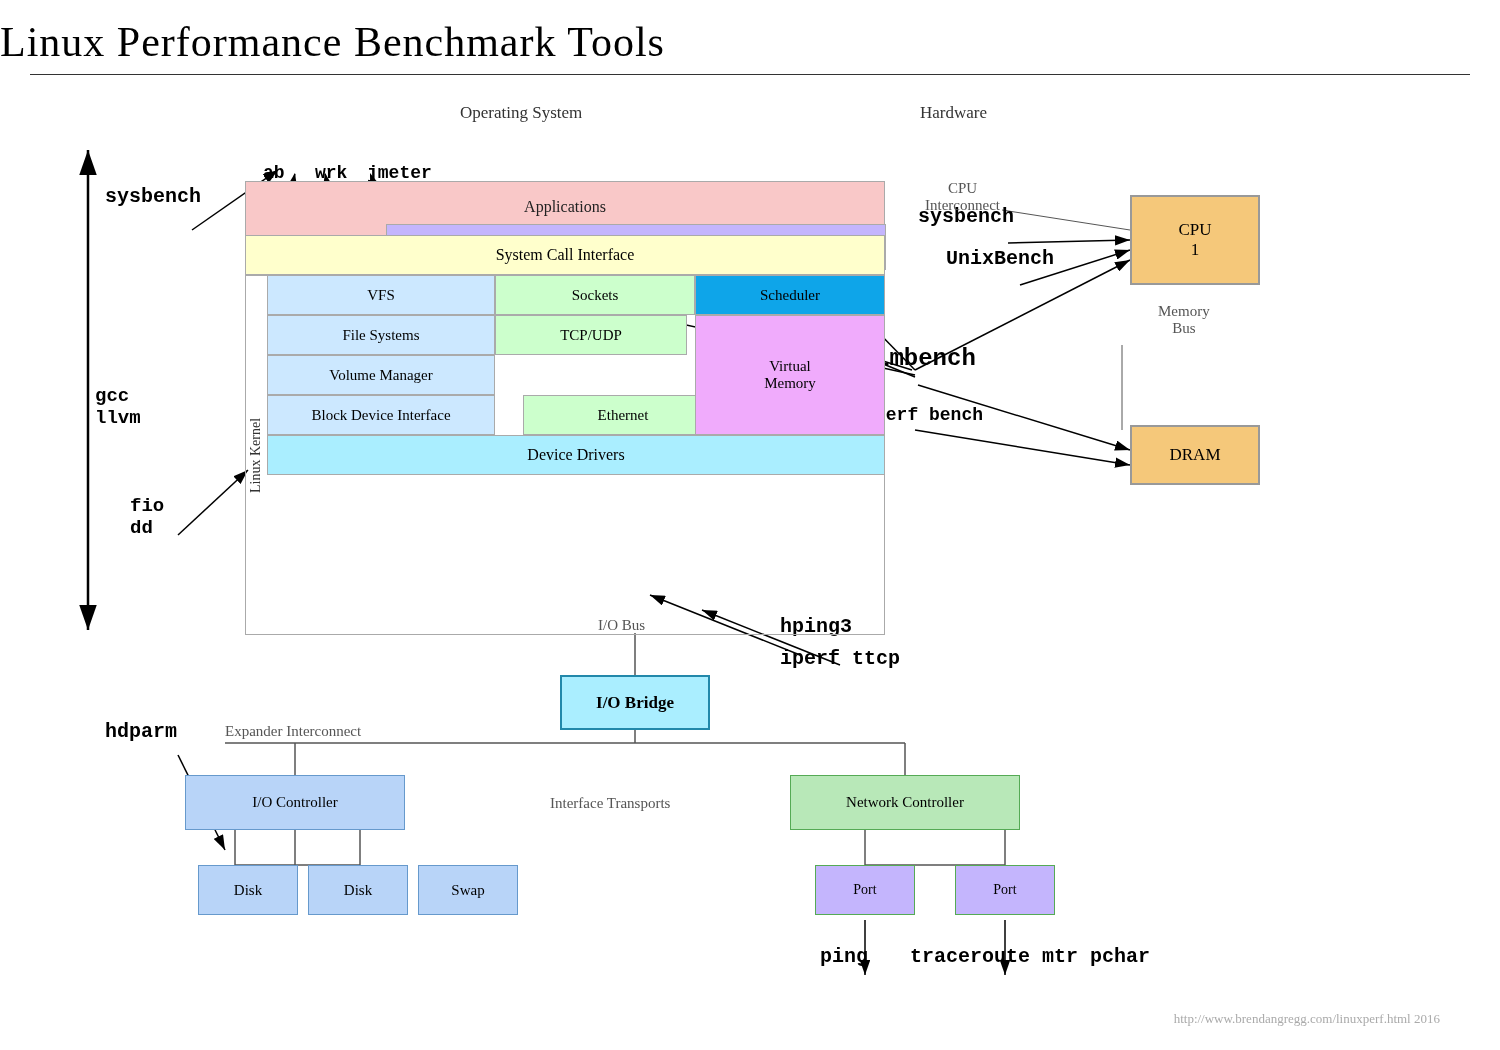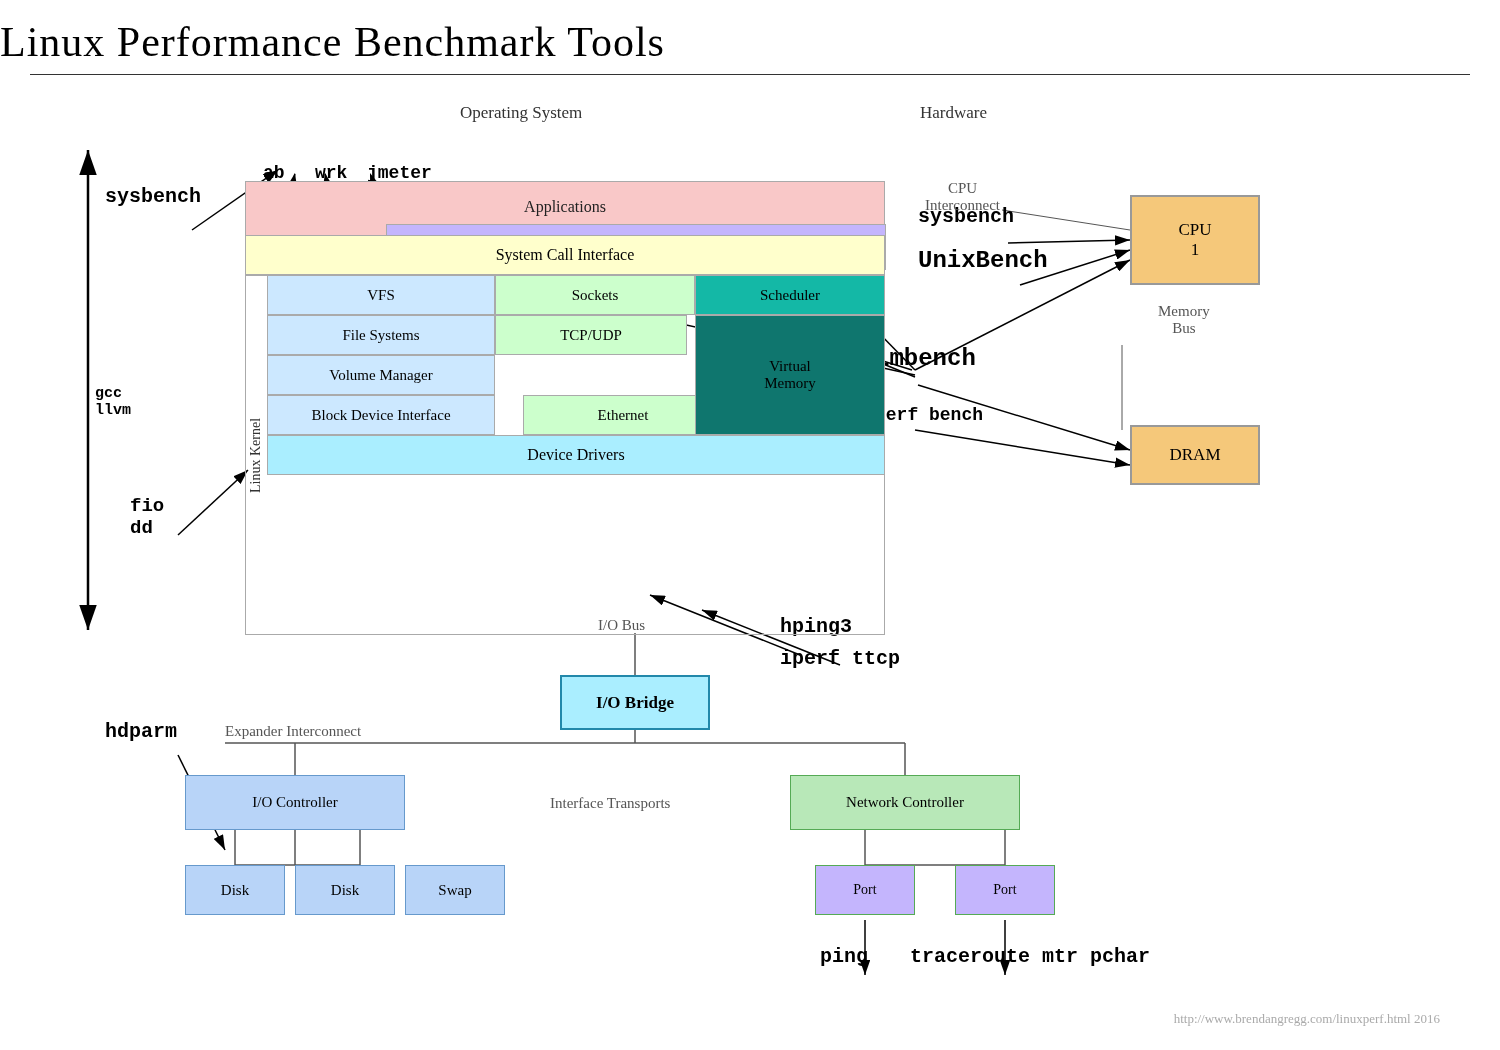--- a/index.html
+++ b/index.html
@@ -141,20 +141,21 @@
 
     
     .disk-box {
       position: absolute;
       background: #b8d4f8;
       border: 1.5px solid #6699cc;
       display: flex;
       align-items: center;
       justify-content: center;
       font-size: 15px;
+      margin-left: 13px;
     }
 
     
     .net-controller-box {
       position: absolute;
       top: 700px;
       left: 760px;
       width: 230px;
       height: 55px;
       background: #b8e8b8;
@@ -294,31 +295,31 @@
   </svg>
 
   <div class="tool-label" style="top:110px;left:75px;font-size:20px;">sysbench</div>
 
   <div class="tool-label" style="top:88px;left:233px;font-size:18px;">ab</div>
   <div class="tool-label" style="top:88px;left:285px;font-size:18px;">wrk</div>
   <div class="tool-label" style="top:88px;left:337px;font-size:18px;">jmeter</div>
 
   <div class="tool-label" style="top:110px;left:555px;font-size:20px;">openssl</div>
 
-  <div class="tool-label" style="top:310px;left:65px;font-size:15px;white-space:pre;">gcc
+  <div class="tool-label" style="top:310px;left:65px;font-size:19px;white-space:pre;">gcc
 llvm</div>
 
   <div class="tool-label" style="top:420px;left:100px;font-size:19px;white-space:pre;">fio
 dd</div>
 
   <div class="tool-label" style="top:645px;left:75px;font-size:20px;">hdparm</div>
 
   <div class="tool-label" style="top:130px;left:888px;font-size:20px;">sysbench</div>
 
-  <div class="tool-label" style="top:172px;left:888px;font-size:24px;">UnixBench</div>
+  <div class="tool-label" style="top:172px;left:916px;font-size:20px;">UnixBench</div>
 
   <div class="tool-label" style="top:270px;left:845px;font-size:24px;">lmbench</div>
 
   <div class="tool-label" style="top:330px;left:845px;font-size:18px;">perf bench</div>
 
   <div class="tool-label" style="top:540px;left:750px;font-size:20px;">hping3</div>
 
   <div class="tool-label" style="top:572px;left:750px;font-size:20px;">iperf ttcp</div>
 
   <div class="tool-label" style="top:870px;left:790px;font-size:20px;">ping</div>
@@ -345,23 +346,23 @@
 
   <div style="position:absolute;top:320px;left:237px;width:228px;height:40px;background:#cce8ff;border:1.5px solid #aaa;display:flex;align-items:center;justify-content:center;font-size:15px;">Block Device Interface</div>
 
   <div style="position:absolute;top:200px;left:465px;width:200px;height:40px;background:#ccffcc;border:1.5px solid #aaa;display:flex;align-items:center;justify-content:center;font-size:15px;">Sockets</div>
 
   <div style="position:absolute;top:240px;left:465px;width:192px;height:40px;background:#ccffcc;border:1.5px solid #aaa;display:flex;align-items:center;justify-content:center;font-size:15px;">TCP/UDP</div>
 
 
   <div style="position:absolute;top:320px;left:465px;width:200px;height:40px;background:#ccffcc;border:1.5px solid #aaa;display:flex;align-items:center;justify-content:center;font-size:15px;margin-left:28px;">Ethernet</div>
 
-  <div style="position:absolute;top:200px;left:665px;width:190px;height:40px;background:#14b8a6;border:1.5px solid #aaa;display:flex;align-items:center;justify-content:center;font-size:15px;">Scheduler</div>
-
-  <div style="position:absolute;top:240px;left:665px;width:190px;height:120px;background:#0f766e;border:1.5px solid #aaa;display:flex;align-items:center;justify-content:center;font-size:15px;text-align:center;white-space:pre;">Virtual
+  <div style="position:absolute;top:200px;left:665px;width:190px;height:40px;background:#0ea5e9;border:1.5px solid #aaa;display:flex;align-items:center;justify-content:center;font-size:15px;">Scheduler</div>
+
+  <div style="position:absolute;top:240px;left:665px;width:190px;height:120px;background:#f0abfc;border:1.5px solid #aaa;display:flex;align-items:center;justify-content:center;font-size:15px;text-align:center;white-space:pre;">Virtual
 Memory</div>
 
   <div style="position:absolute;top:360px;left:237px;width:618px;height:40px;background:#aaeeff;border:1.5px solid #aaa;display:flex;align-items:center;justify-content:center;font-size:16px;">Device Drivers</div>
 
   <div class="section-label" style="top:105px;left:895px;text-align:center;white-space:pre;">CPU
 Interconnect</div>
 
   <div class="hw-cpu" style="white-space:pre;">CPU
 1</div>
 

